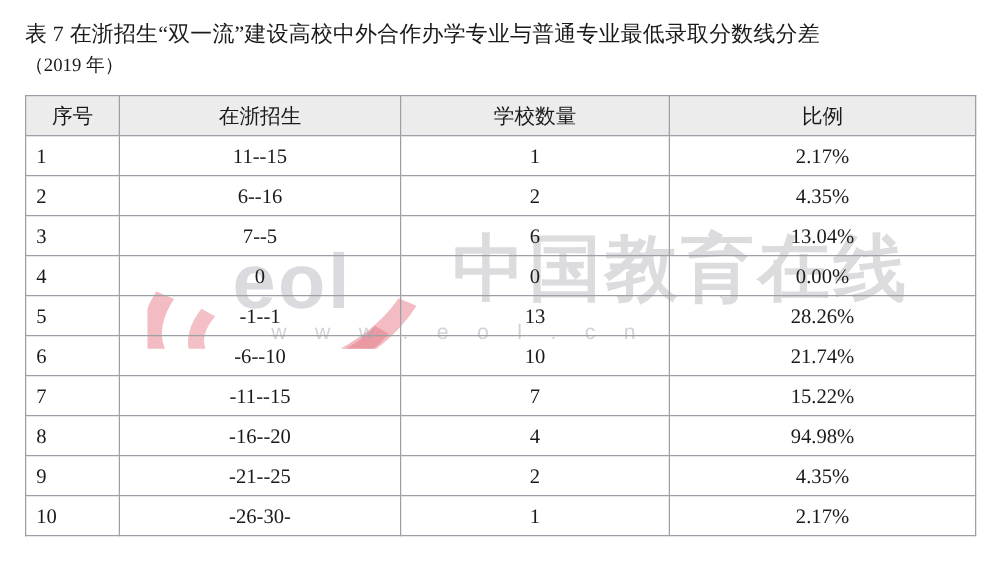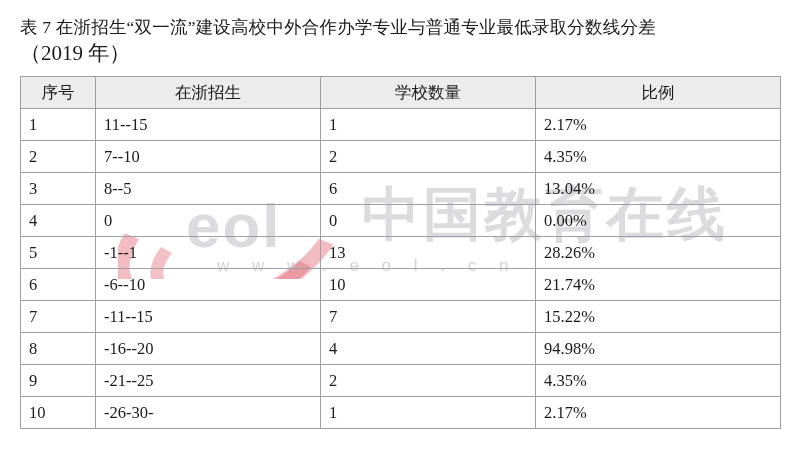--- a/index.html
+++ b/index.html
@@ -26,21 +26,21 @@
     padding: 14px 20px 0 20px;
   }
   .title-line-1 {
     font-size: 17.5px;
     line-height: 26px;
     font-family: "Liberation Serif", serif;
     letter-spacing: 0.2px;
     white-space: nowrap;
   }
   .title-line-2 {
-    font-size: 21px;
+    font-size: 15px;
     line-height: 26px;
     font-family: "Liberation Serif", serif;
   }
 
   
   .watermark {
     position: absolute;
     left: 0;
     top: 168px;
     width: 800px;
@@ -146,21 +146,21 @@
     background: #ececec;
     font-weight: normal;
     text-align: center;
   }
   col.c0 { width: 75px; }
   col.c1 { width: 225px; }
   col.c2 { width: 215px; }
   col.c3 { width: 245px; }
 
   td.idx { text-align: left; padding-left: 10px; }
-  td.ctr { text-align: left; }
+  td.ctr { text-align: center; }
 </style>
 </head>
 <body>
 
 <div class="page">
 
   <div class="title-block">
     <div class="title-line-1">表 7  在浙招生“双一流”建设高校中外合作办学专业与普通专业最低录取分数线分差</div>
     <div class="title-line-2">（2019 年）</div>
   </div>
@@ -195,27 +195,27 @@
       </thead>
       <tbody>
         <tr>
           <td class="idx">1</td>
           <td class="ctr">11--15</td>
           <td class="ctr">1</td>
           <td class="ctr">2.17%</td>
         </tr>
         <tr>
           <td class="idx">2</td>
-          <td class="ctr">7--10</td>
+          <td class="ctr">6--16</td>
           <td class="ctr">2</td>
           <td class="ctr">4.35%</td>
         </tr>
         <tr>
           <td class="idx">3</td>
-          <td class="ctr">8--5</td>
+          <td class="ctr">7--5</td>
           <td class="ctr">6</td>
           <td class="ctr">13.04%</td>
         </tr>
         <tr>
           <td class="idx">4</td>
           <td class="ctr">0</td>
           <td class="ctr">0</td>
           <td class="ctr">0.00%</td>
         </tr>
         <tr>

